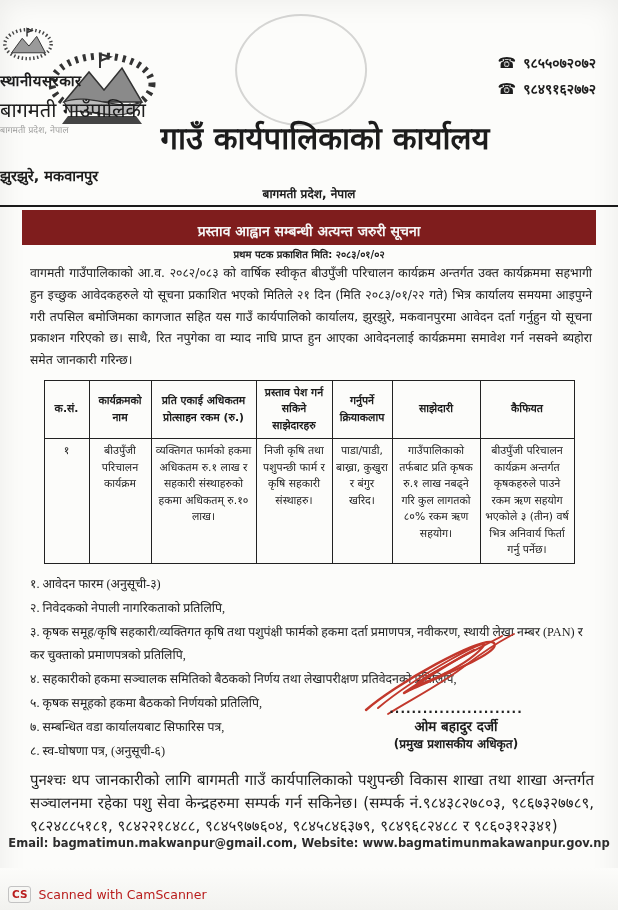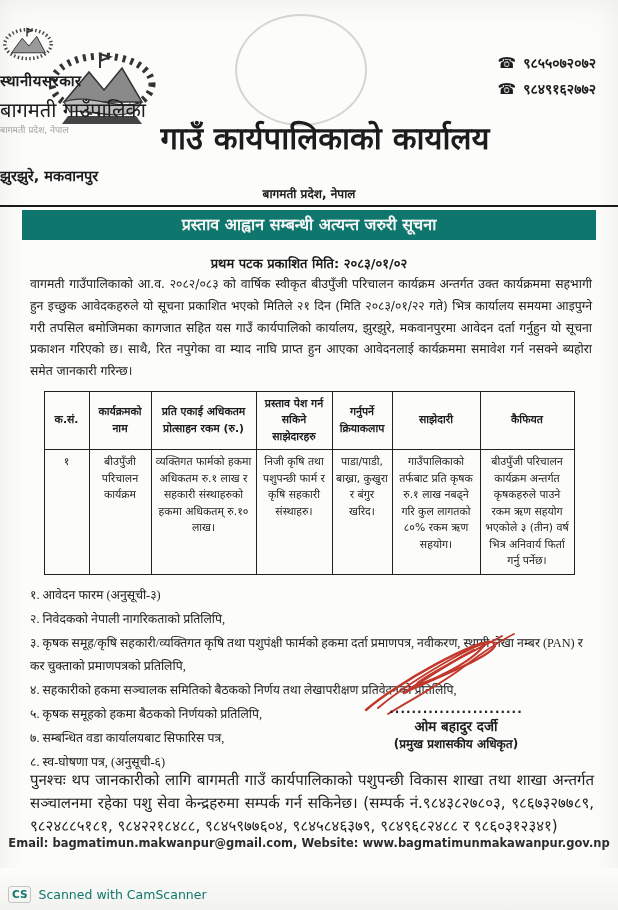--- a/index.html
+++ b/index.html
@@ -22,44 +22,44 @@
   .gov-line1 { font-weight:bold; font-size:15px; margin-top:-4px; letter-spacing:0.5px; }
   .gov-line2 { font-weight:normal; font-size:20px;margin-top:6px; }
   .stamp-sub { font-size:9px; color:rgba(90,90,90,0.6); }
   .office-title { position:absolute; left:0; right:0; top:116px; text-align:center; font-size:31px; font-weight:bold;padding-left:32px; }
   .addr1 { position:absolute; left:0; right:0; top:165px; text-align:left; font-size:14.5px; font-weight:bold; }
   .addr2 { position:absolute; left:0; right:0; top:185px; text-align:center; font-size:12px; font-weight:bold; }
   
   .main { position:absolute; left:0; right:0; top:205px; }
   .rule { border:0; border-top:2.5px solid #1a1a1a; margin:0; }
   .banner {
-    margin:3px 22px 0; background:#0f766e; color:#f5f5f5; text-align:center;
-    font-weight:bold; font-size:16px; padding:3px 0 5px;
+    margin:3px 22px 0; background:#7f1d1d; color:#f5f5f5; text-align:center;
+    font-weight:bold; font-size:14px; padding:11px 0 5px;
   }
-  .pubdate { text-align:center; font-weight:bold; font-size:13px; margin-top:14px; }
+  .pubdate { text-align:center; font-weight:bold; font-size:10px; margin-top:2px; }
   .body-text { margin:2px 26px 8px 30px; font-size:12.3px; line-height:21.8px; text-align:justify; }
   .tapsil { margin:3px 30px 0; font-weight:bold; font-size:13px; text-decoration:underline; }
   table.notice-table { margin:5px auto 0; border-collapse:collapse; font-size:10.8px; table-layout:fixed; width:530px; }
   .notice-table th, .notice-table td {
     border:1.3px solid #222; text-align:center; vertical-align:top;
     padding:4px 3px; line-height:16.5px; word-wrap:break-word;
   }
   .notice-table th { font-weight:bold; vertical-align:middle; }
   .doc-list { margin:9px 26px 0 30px; font-size:12.3px; line-height:23.8px;font-family:Liberation Serif, serif; }
   
   .sig-block { position:absolute; top:628px; right:52px; width:220px; text-align:center; }
   .sig-ink { margin-bottom:-18px; margin-right:26px; }
   .sig-dots { font-weight:bold; font-size:12px; letter-spacing:1px; color:#222; }
   .sig-name { font-weight:bold; font-size:13.5px; margin-top:1px; }
   .sig-title { font-weight:bold; font-size:12px; }
   
   .postscript { position:absolute; top:769px; left:30px; right:24px; font-size:15px; line-height:23px; text-align:justify; }
   .footer-contact { position:absolute; top:836px; left:0; right:0; text-align:center; font-weight:bold; font-size:11.5px; color:#2d2d2d; }
   .bottom-band { position:absolute; left:0; right:0; bottom:0; height:42px; background:linear-gradient(#fcfcfa,#f2f2ef); }
-  .camscanner { position:absolute; left:8px; bottom:7px; display:flex; align-items:center; gap:7px; color:#0f766e; font-size:12.5px; }
+  .camscanner { position:absolute; left:8px; bottom:7px; display:flex; align-items:center; gap:7px; color:#b91c1c; font-size:12.5px; }
   .cs-box { border:1.6px solid #c3c3c3; border-radius:3px; padding:0 3px; font-size:10.5px; font-weight:bold; line-height:15px; }
 </style>
 </head>
 <body>
 
 <div class="page">
 
   <div class="logo">
     <svg width="116" height="82" viewBox="0 0 116 82">
       <ellipse cx="58" cy="34" rx="50" ry="28" fill="none" stroke="#333" stroke-width="7" stroke-dasharray="3,5"></ellipse>

